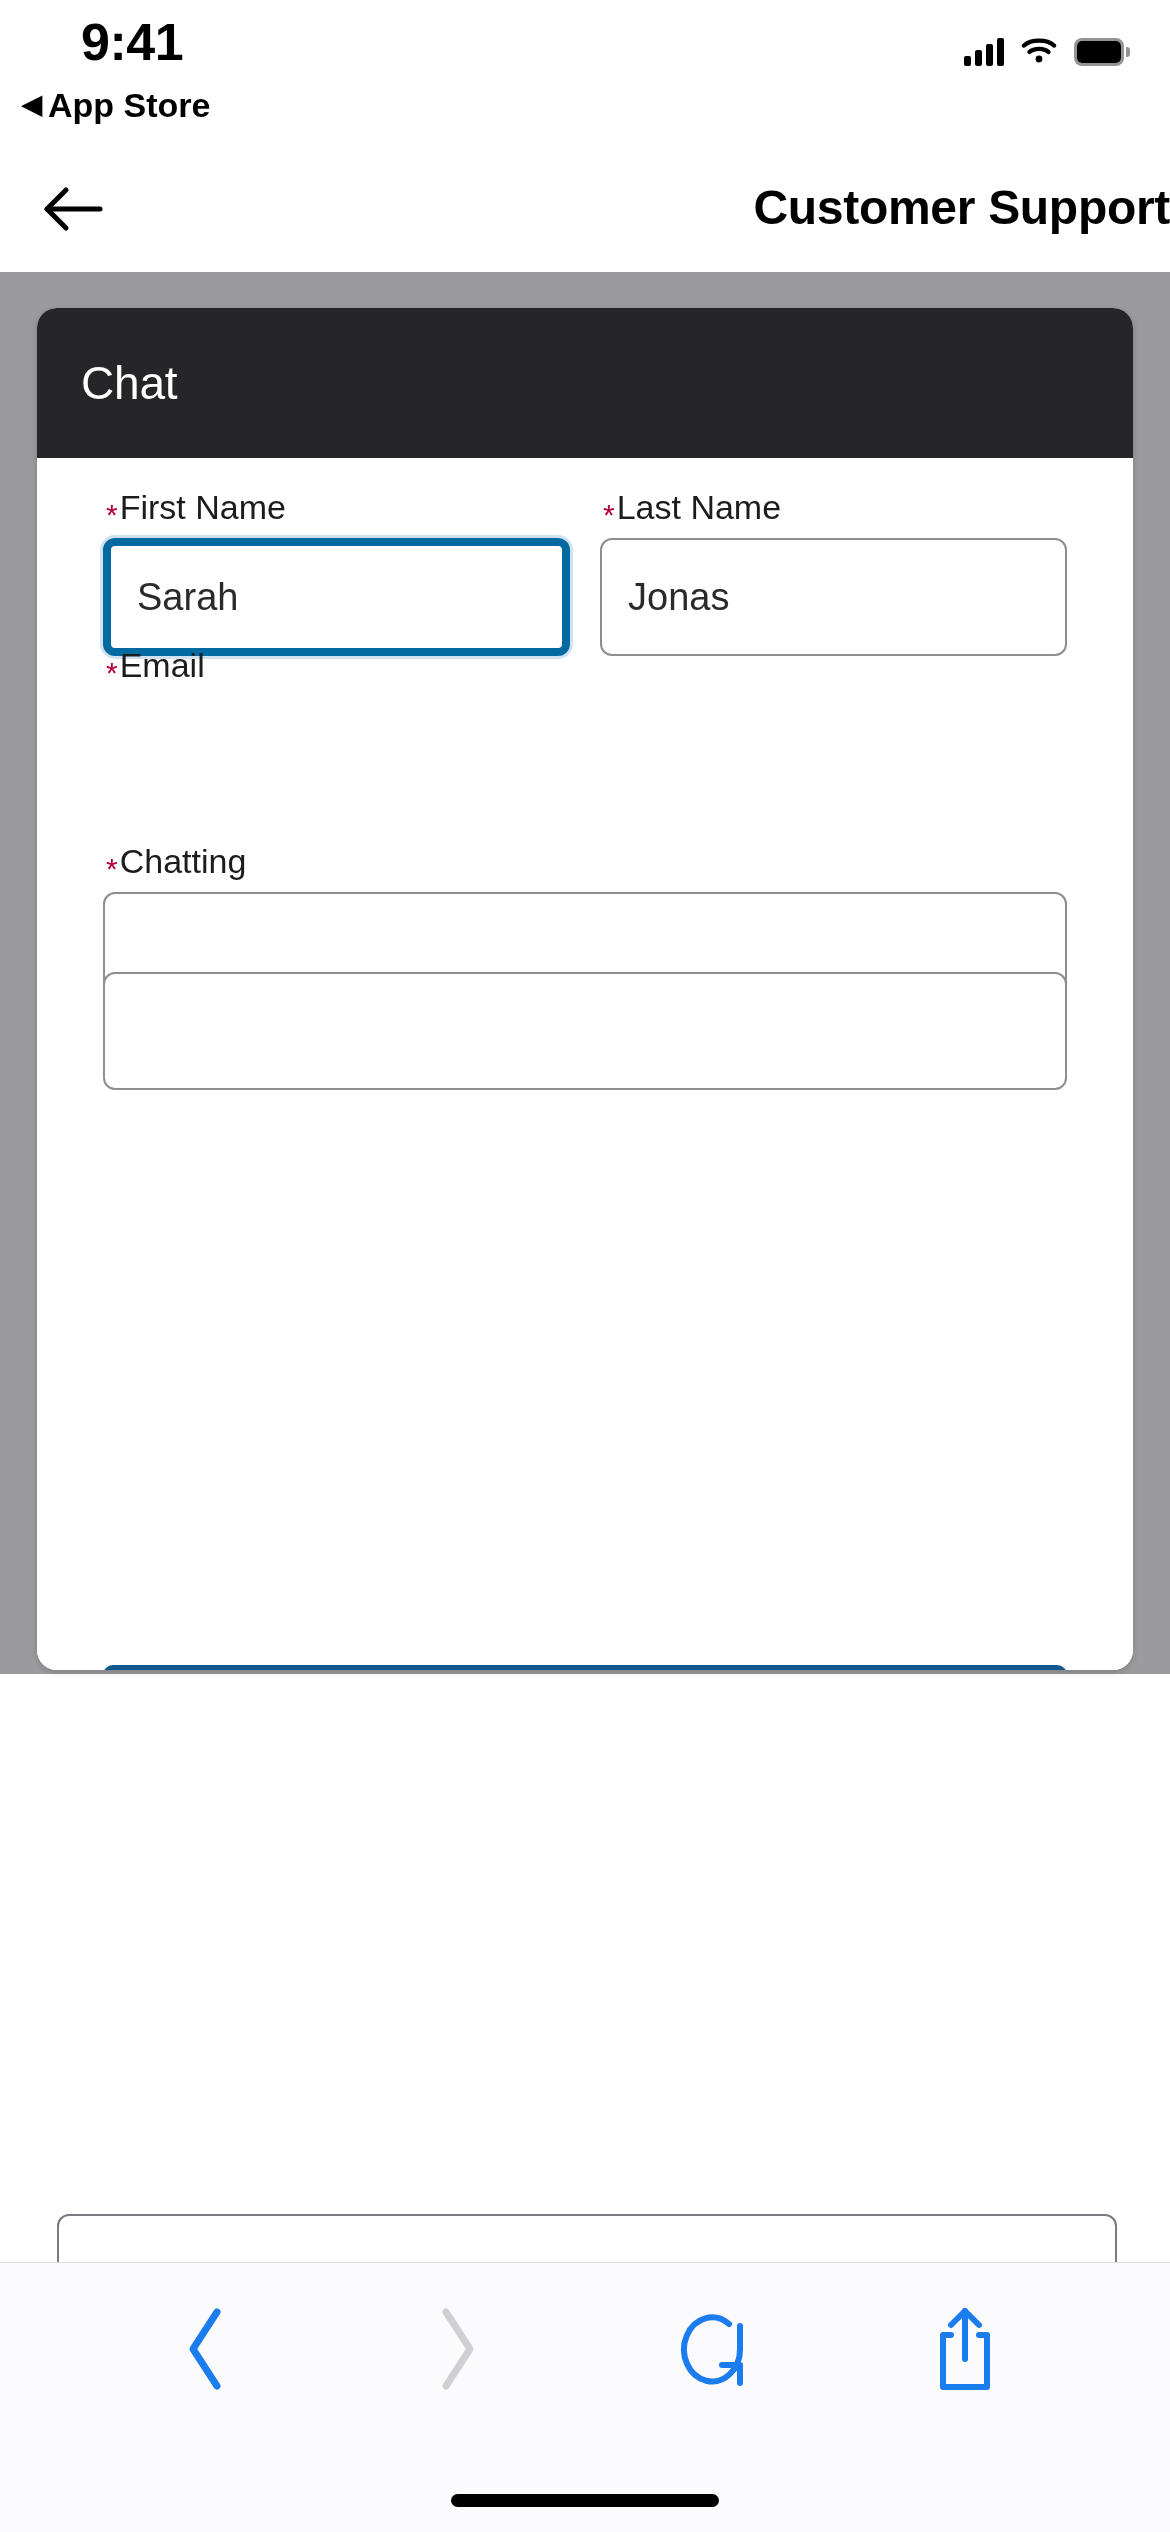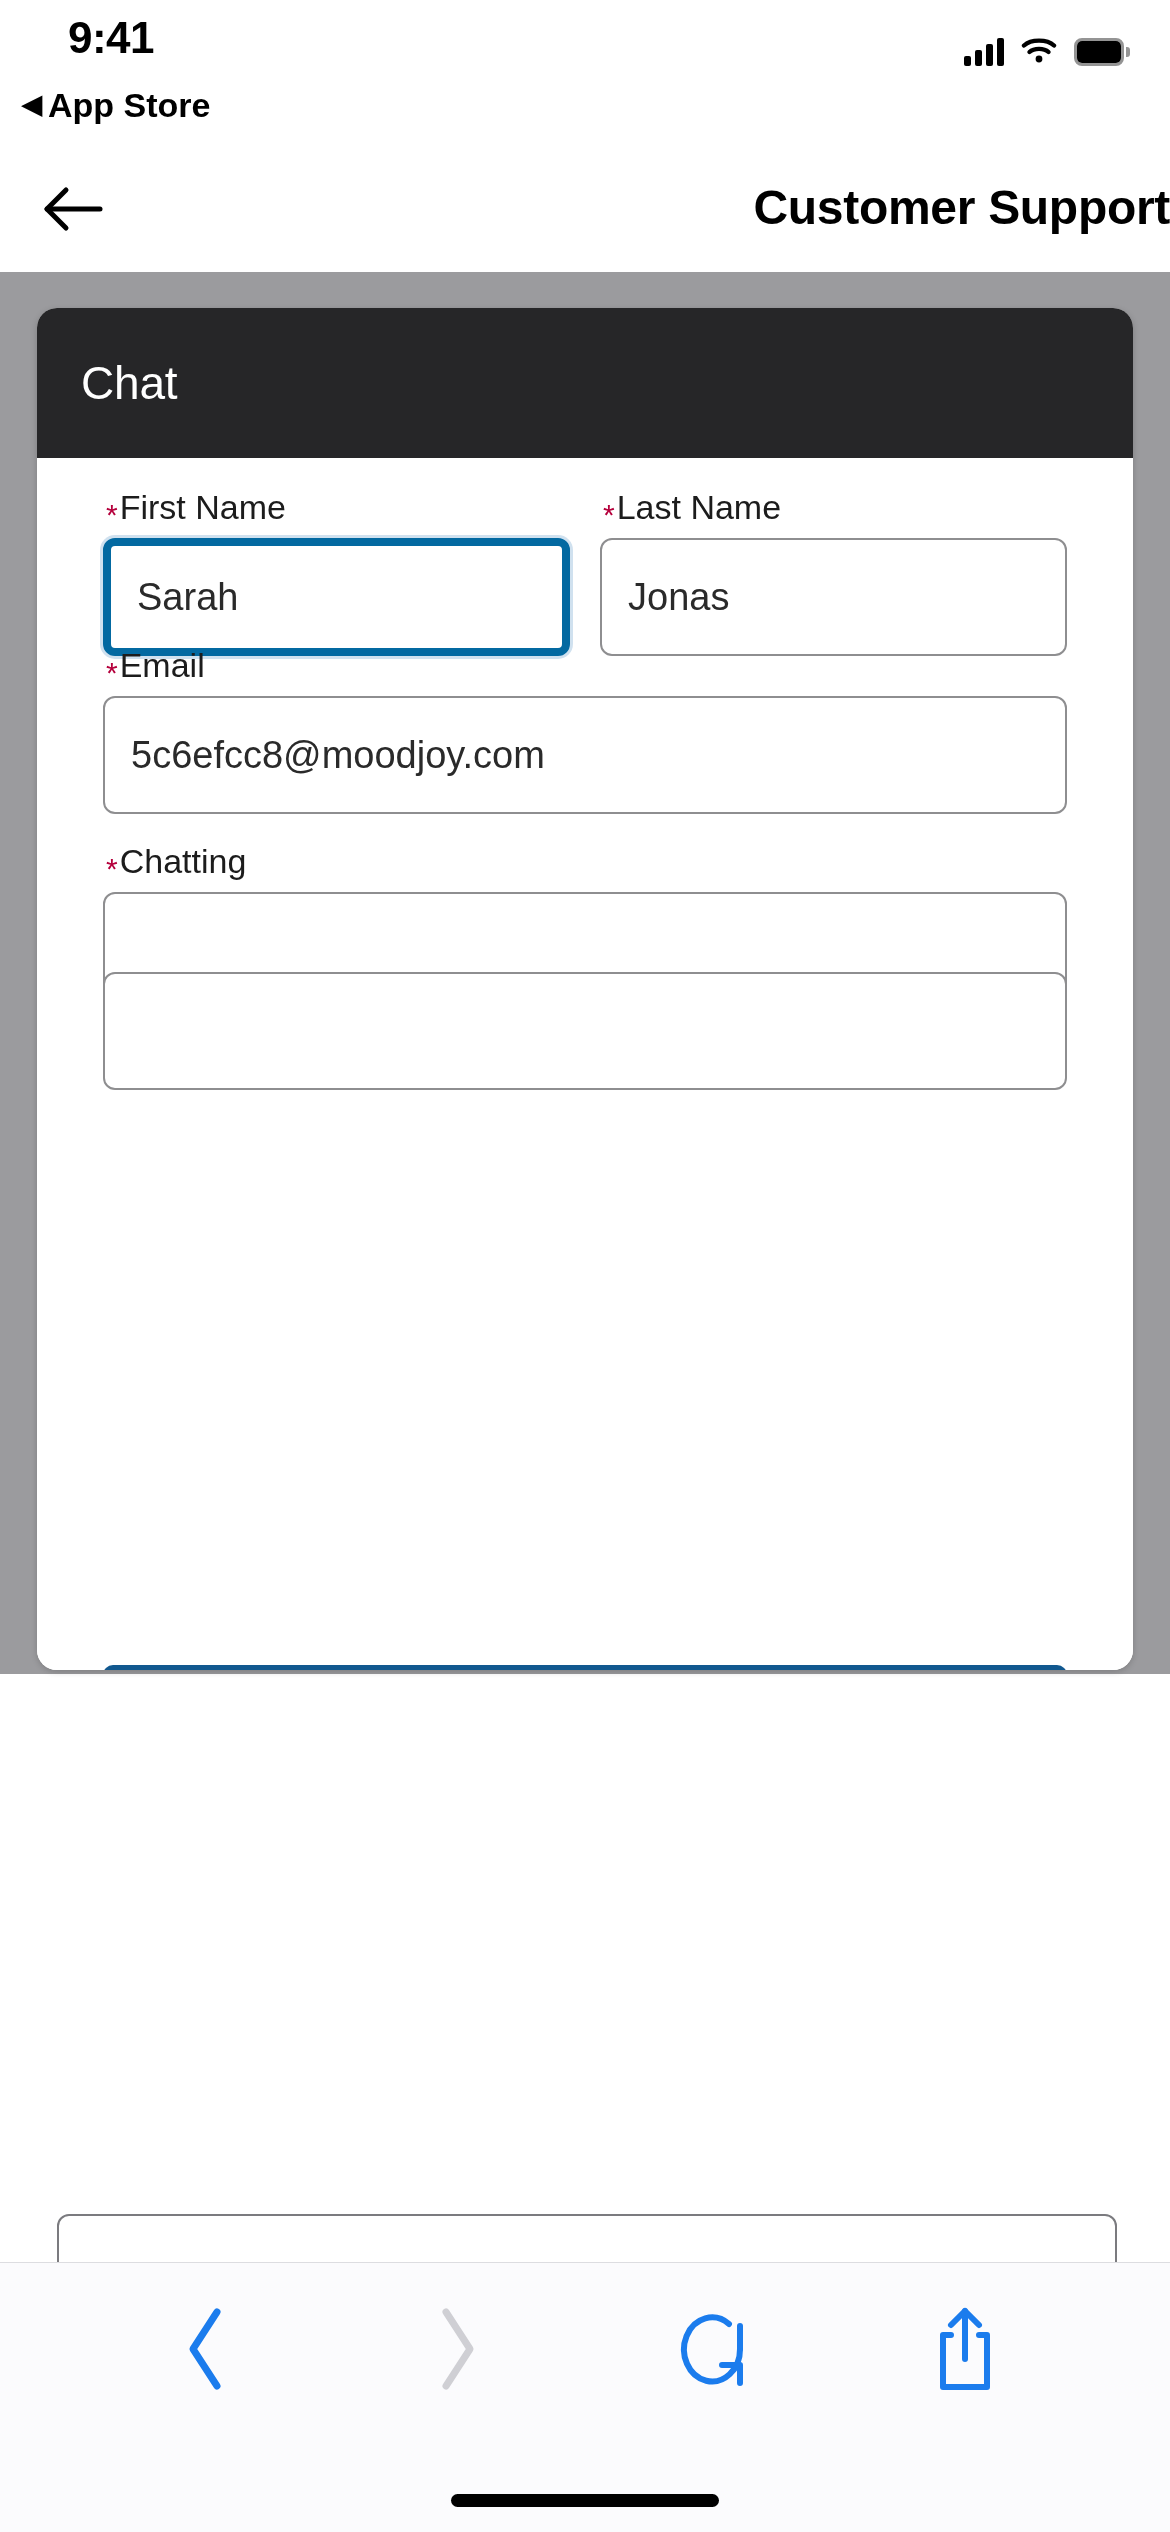--- a/index.html
+++ b/index.html
@@ -23,23 +23,23 @@
   
   .status-bar {
     position: absolute;
     top: 0; left: 0;
     width: 1170px;
     height: 148px;
     background: #ffffff;
   }
   .status-time {
     position: absolute;
-    left: 68px;
+    left: 81px;
     top: 16px;
-    font-size: 44px;
+    font-size: 52px;
     font-weight: 700;
     letter-spacing: -0.5px;
     color: #000000;
     line-height: 1;
   }
   .status-backlink {
     position: absolute;
     left: 22px;
     top: 88px;
     font-size: 34px;
@@ -374,21 +374,20 @@
             <input class="field-input" type="text" value="Jonas" style="">
           </div>
 
         </div>
 
         <div class="email-block">
           <div class="label">
             <span class="req">*</span>
             <span>Email</span>
           </div>
-          <input class="field-input" type="text" value="5c6efcc8@moodjoy.com" style="">
         </div>
 
         <div class="subject-block">
           <div class="label">
             <span class="req">*</span>
             <span>Chatting</span>
           </div>
           <input class="field-input" type="text" value="" style="">
         </div>
 

